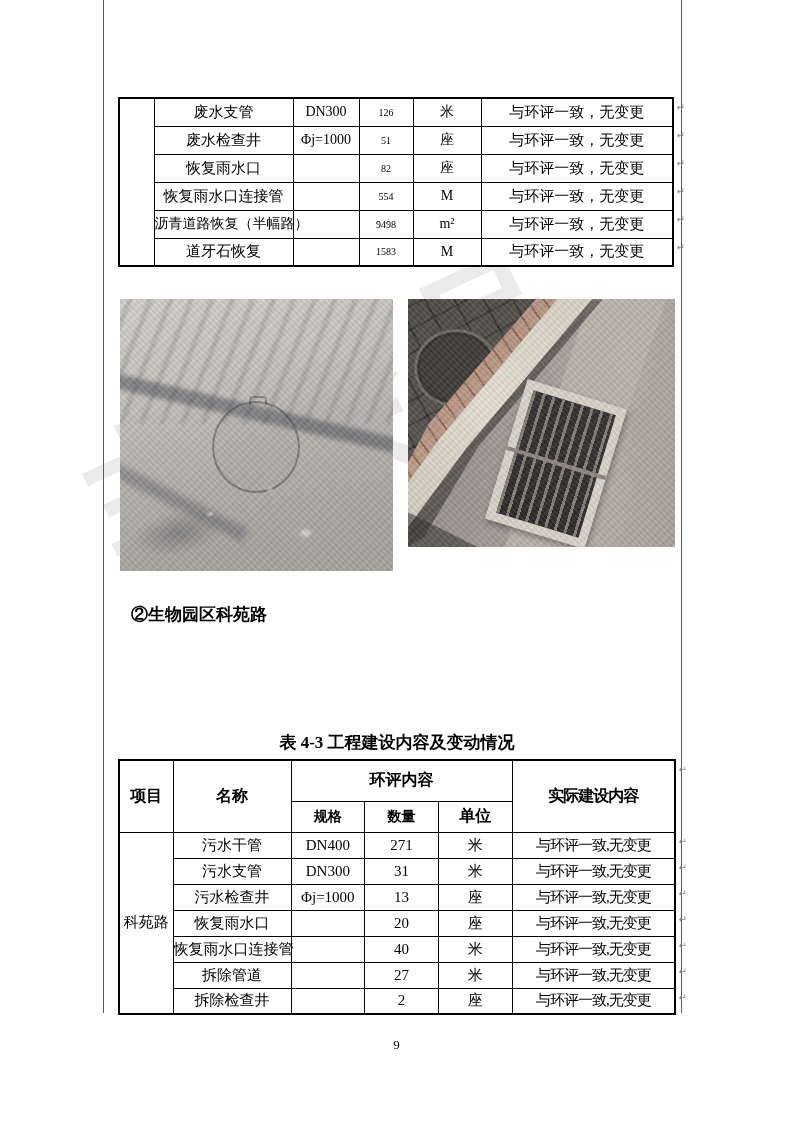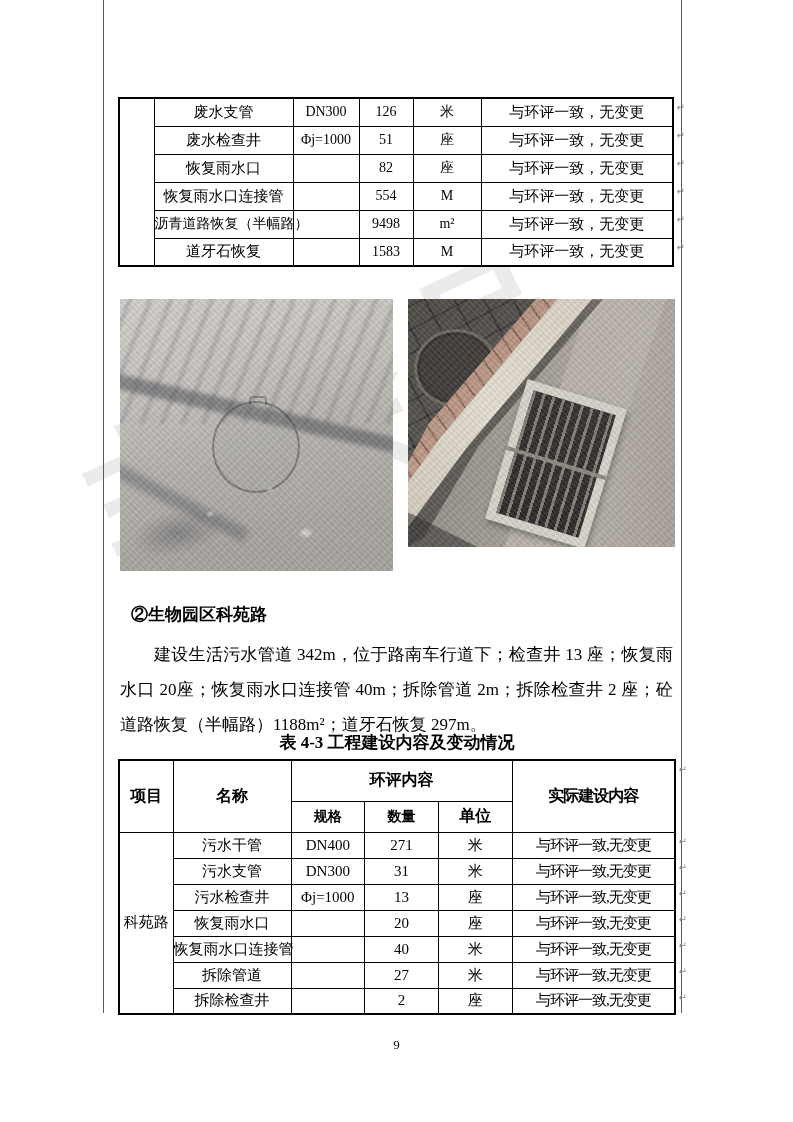--- a/index.html
+++ b/index.html
@@ -29,21 +29,21 @@
   
   table { border-collapse:collapse; table-layout:fixed; background:#fff; position:relative; z-index:2; }
   td, th { border:1px solid #000; text-align:center; vertical-align:middle; overflow:visible; white-space:nowrap; position:relative; }
   .doc-table { border:2px solid #000; }
 
   .top-table { position:absolute; left:118px; top:97px; width:554px; }
   .top-table td { height:28px; font-size:15px; }
   .top-table .col-empty { width:35px; }
   .top-table .col-name  { width:139px; }
   .top-table .col-spec  { width:66px; font-size:14px; }
-  .top-table .col-qty   { width:54px; font-size:14px; }
+  .top-table .col-qty   { width:54px; font-size:10px; }
   .top-table .col-unit  { width:68px; font-size:14px; }
   .top-table .col-stat  { width:192px; }
   .top-table td.name-long { font-size:14px; }
 
   .bottom-table { position:absolute; left:118px; top:759px; width:558px; }
   .bottom-table th { font-size:16px; font-weight:bold; }
   .bottom-table td { height:26px; font-size:15px; }
   .bottom-table .hrow1 th { height:41px; }
   .bottom-table .hrow2 th { height:31px; }
   .bottom-table .col-proj { width:54px; }
@@ -225,21 +225,20 @@
     <div class="r-grate">
       <div class="r-grate-inner"></div>
       <div class="r-grate-bar"></div>
     </div>
     <div class="r-shadowBL"></div>
     <div class="grain"></div>
   </div>
 
 
   <div class="section-heading">②生物园区科苑路</div>
-  <div class="body-paragraph">建设生活污水管道 342m，位于路南车行道下；检查井 13 座；恢复雨水口 20座；恢复雨水口连接管 40m；拆除管道 2m；拆除检查井 2 座；砼道路恢复（半幅路）1188m²；道牙石恢复 297m。</div>
 
   <div class="table-title">表 4-3 工程建设内容及变动情况</div>
 
   <table class="bottom-table doc-table">
     <tbody>
         <tr class="hrow1">
       <th class="col-proj" rowspan="2">项目</th>
       <th class="col-name" rowspan="2">名称</th>
       <th colspan="3">环评内容</th>
       <th class="col-stat" rowspan="2"><span>实际建设内容</span><span class="pmark">↵</span></th>

